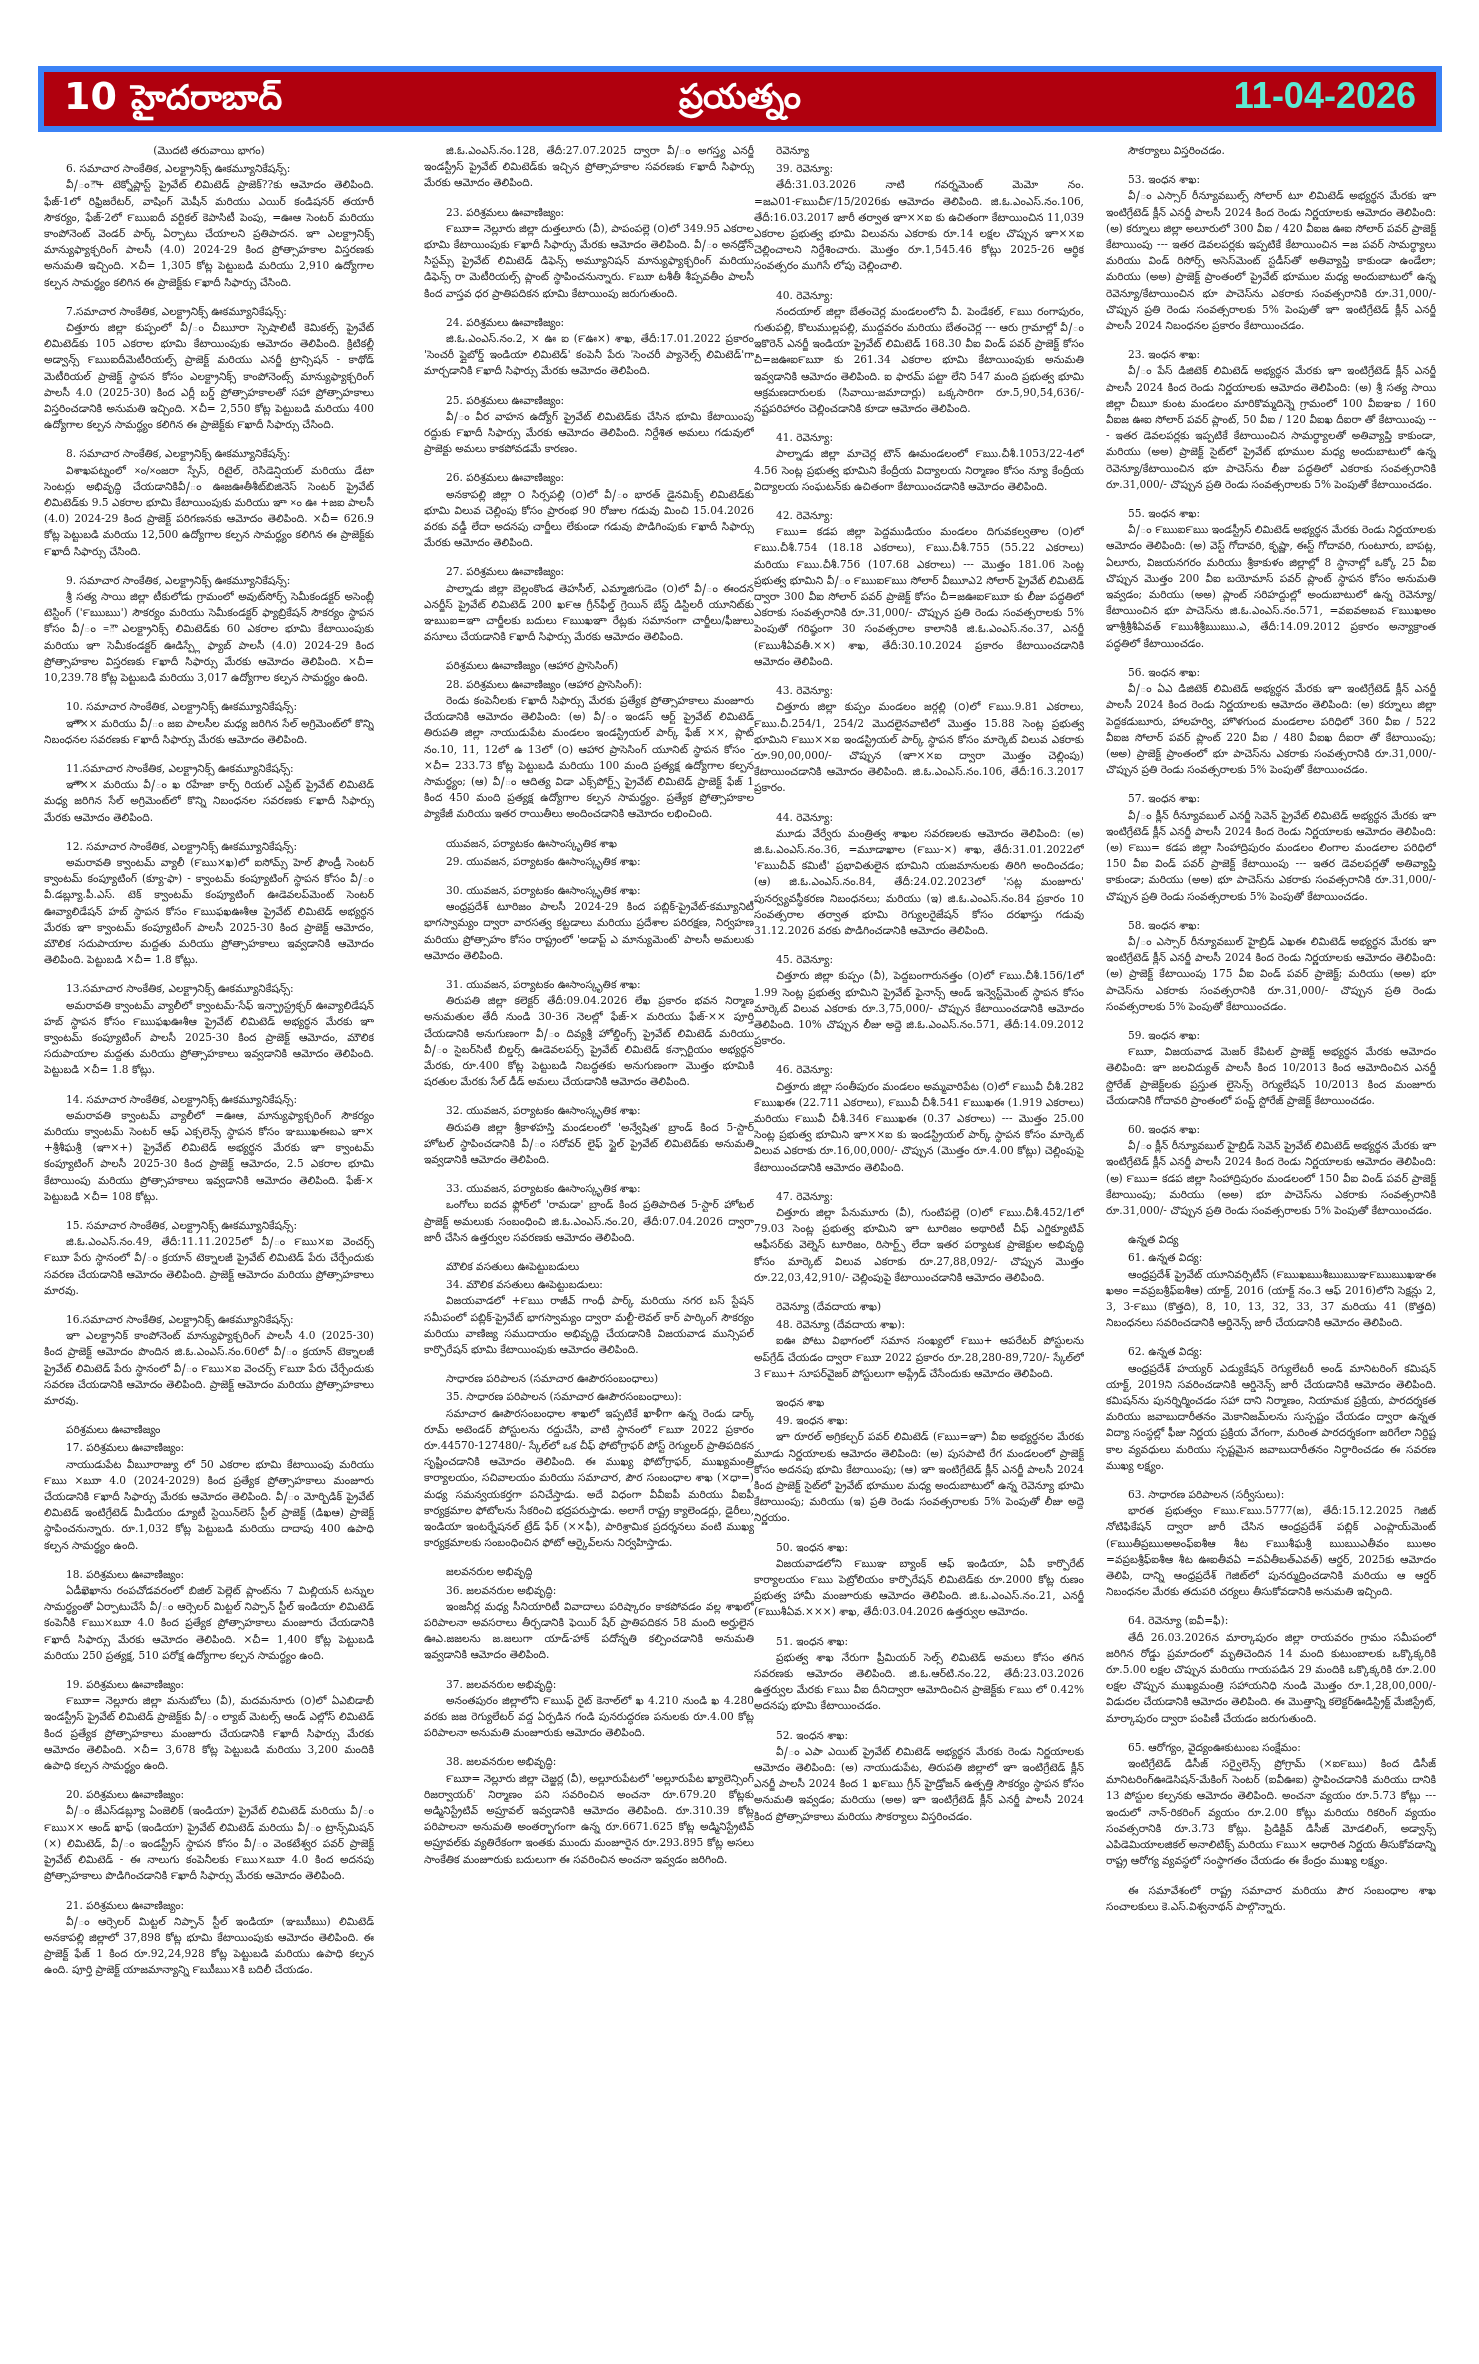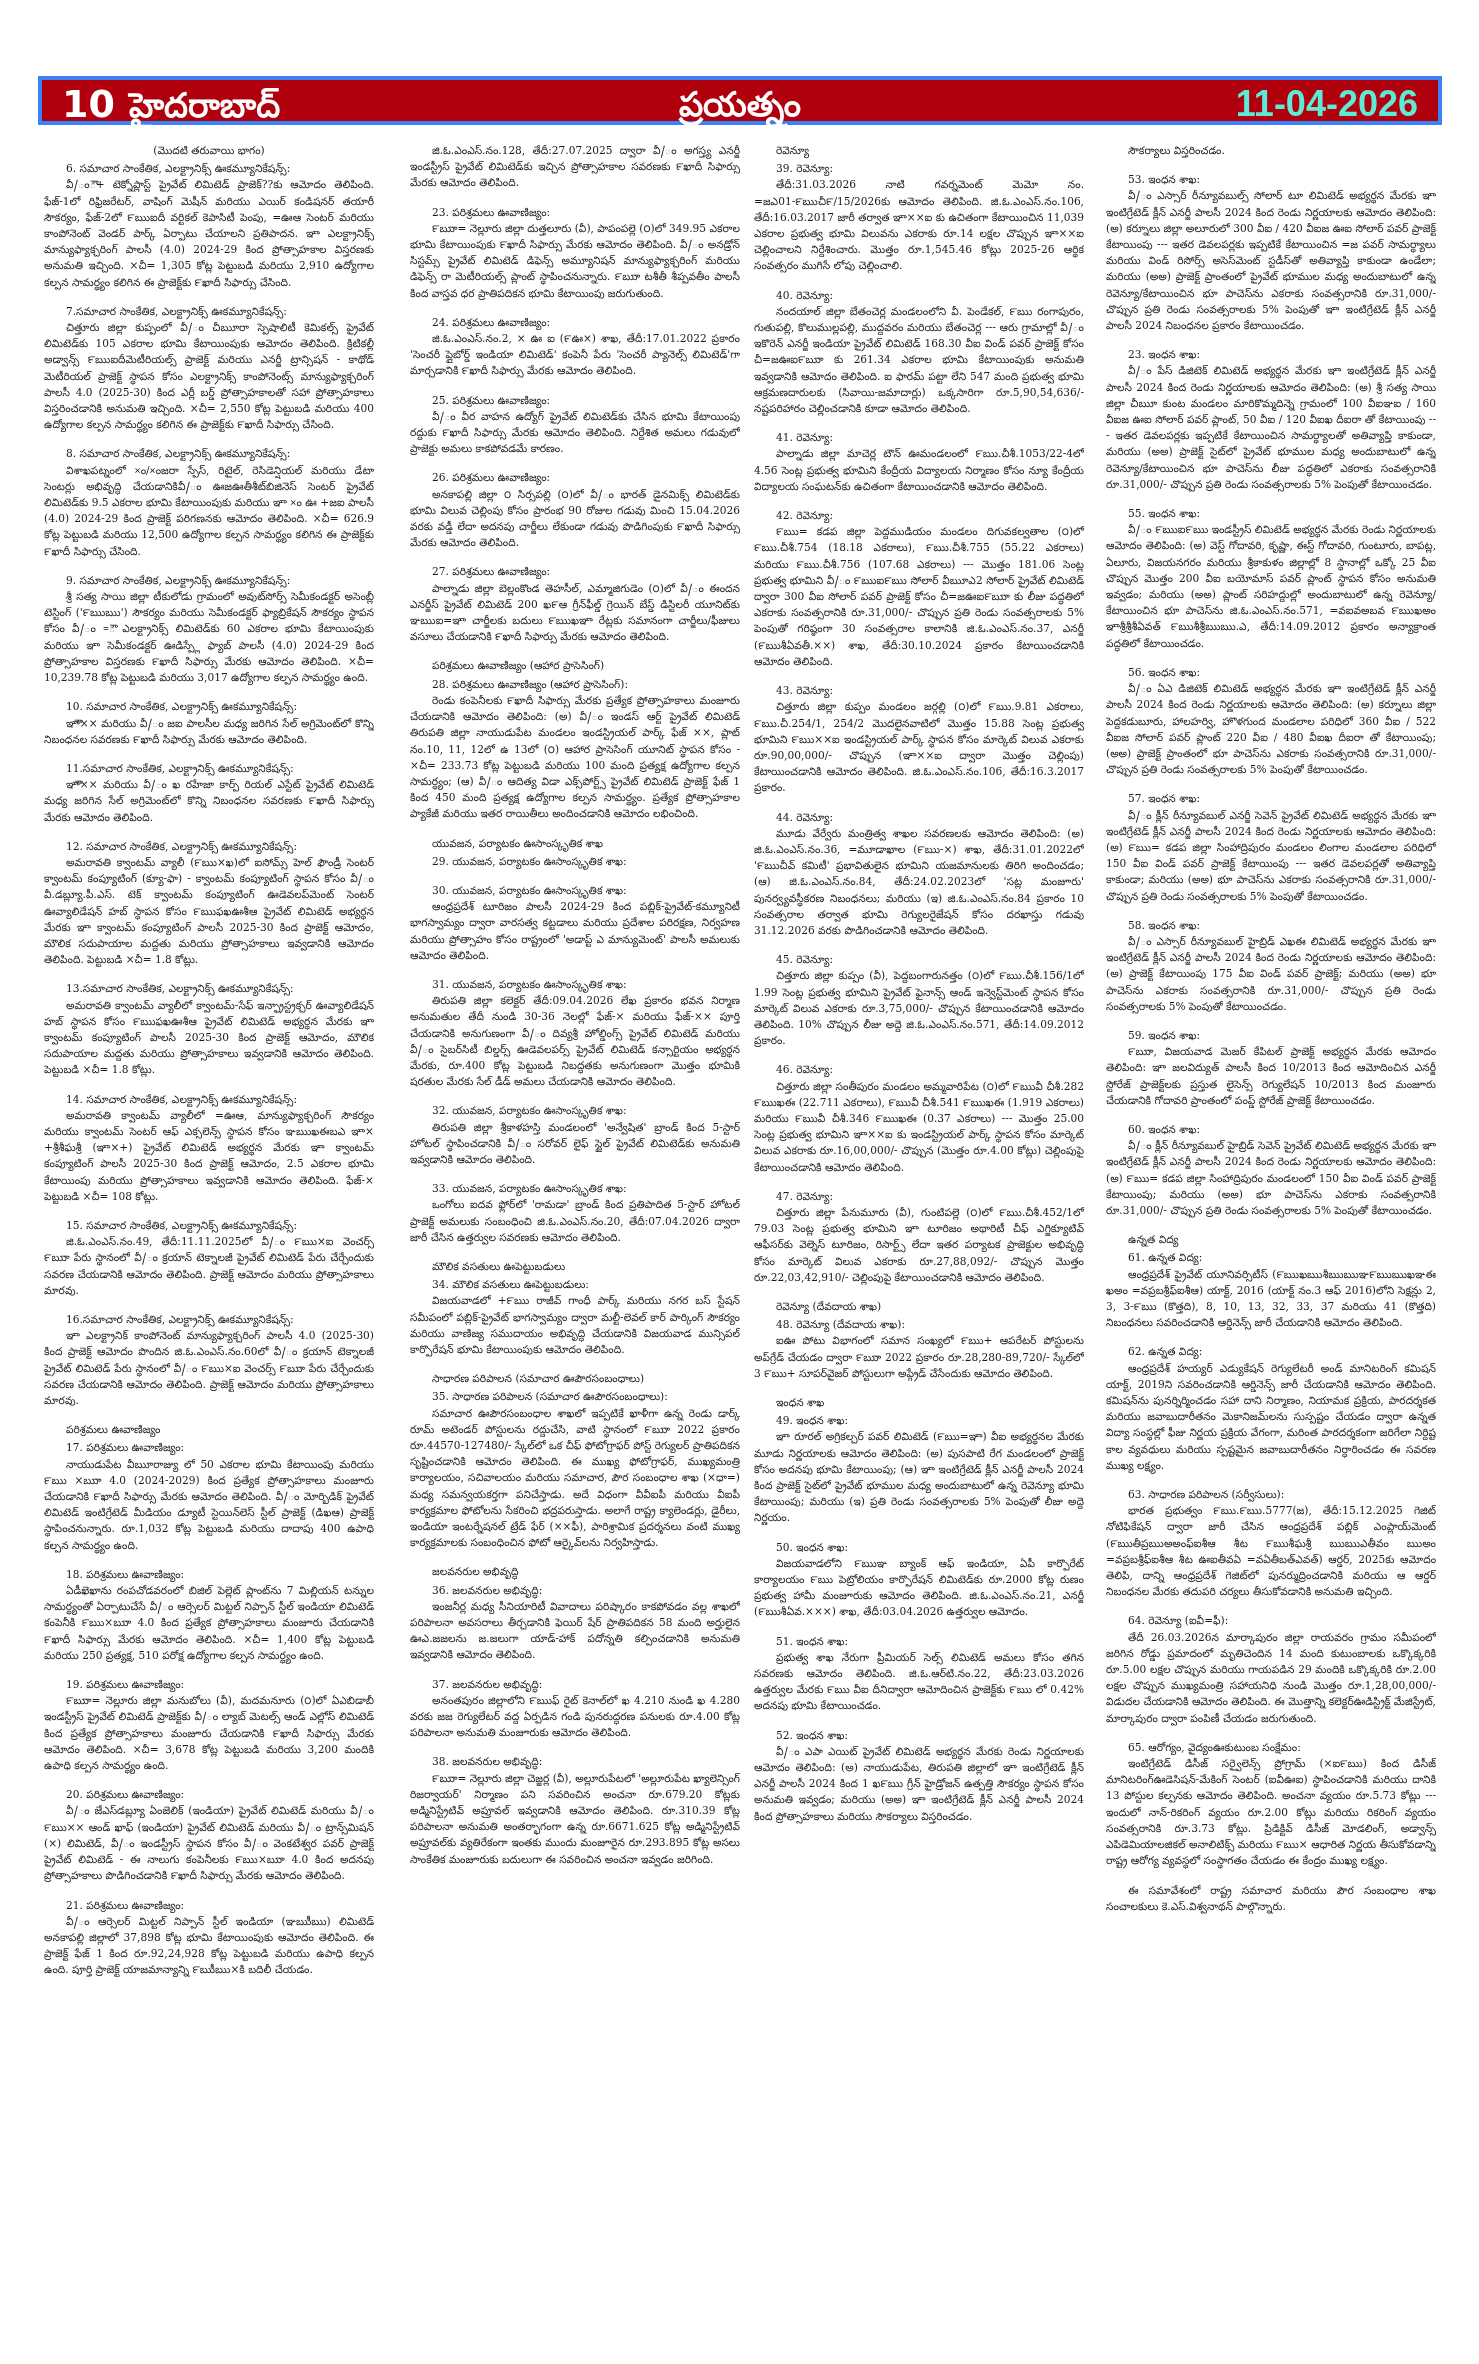--- a/index.html
+++ b/index.html
@@ -1,24 +1,24 @@
 <!DOCTYPE html>
 <html><head>
 <meta charset="utf-8">
 <style>
   html,body{margin:0;padding:0;background:#fff;}
   body{width:1479px;height:2364px;overflow:hidden;position:relative;font-family:"DejaVu Serif",serif;color:#1a1a1a;}
-  .masthead{position:absolute;left:38px;top:76px;width:1404px;height:49px;background:#b0000e;border:4px solid #3b82f6;box-sizing:border-box;}
+  .masthead{position:absolute;left:38px;top:66px;width:1404px;height:66px;background:#b0000e;border:6px solid #3b82f6;box-sizing:border-box;}
   .masthead .left{position:absolute;left:20px;top:2px;color:#fff;font-family:"DejaVu Sans",sans-serif;font-weight:bold;font-size:34px;line-height:44px;white-space:nowrap;}
   .masthead .left .num{font-size:38px;margin-right:14px;}
   .masthead .center{position:absolute;left:0;right:0;top:2px;text-align:center;color:#fff;font-family:"DejaVu Sans",sans-serif;font-weight:bold;font-size:34px;line-height:44px;}
   .masthead .right{position:absolute;right:20px;top:2px;color:#5eead4;font-family:"Liberation Sans",sans-serif;font-weight:bold;font-size:36px;line-height:44px;}
   .columns{position:absolute;left:38px;top:142px;width:1404px;height:2200px;}
   .col{position:absolute;top:0;width:330px;height:2200px;overflow:hidden;font-size:10.6px;line-height:16.2px;text-align:justify;}
-  .col1{left:6px}.col2{left:372px}.col3{left:716px}.col4{left:1068px}
+  .col1{left:6px}.col2{left:386px}.col3{left:716px}.col4{left:1068px}
   .cont{text-align:center;font-weight:normal;margin:0 0 2px 0;}
   .item{margin:0 0 13px 0;}
   .group{margin:0 0 2px 0;padding-left:22px;}
   .head{padding-left:22px;}
   .body{text-indent:22px;margin:0;}
 </style>
 </head>
 <body>
 
 <div class="masthead">

